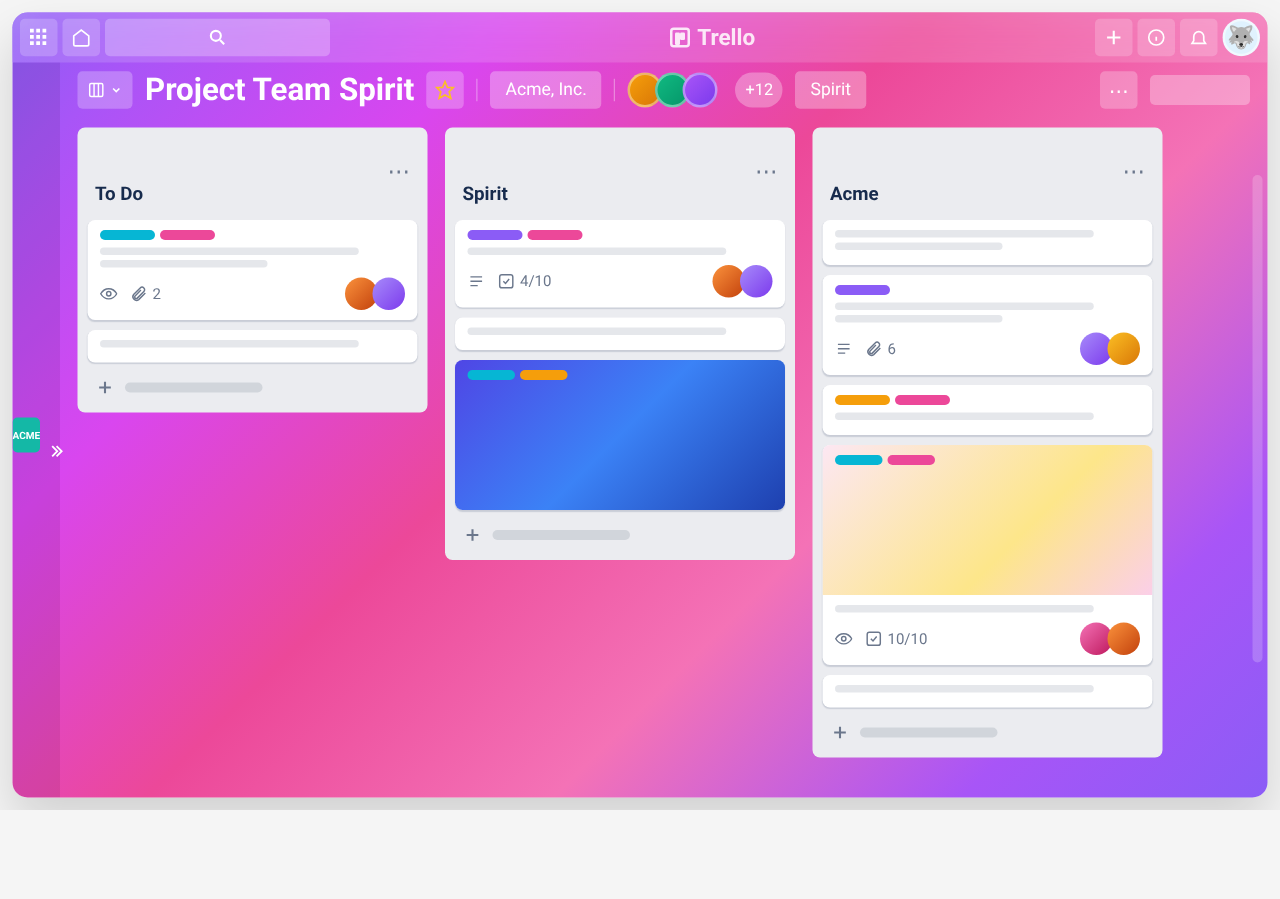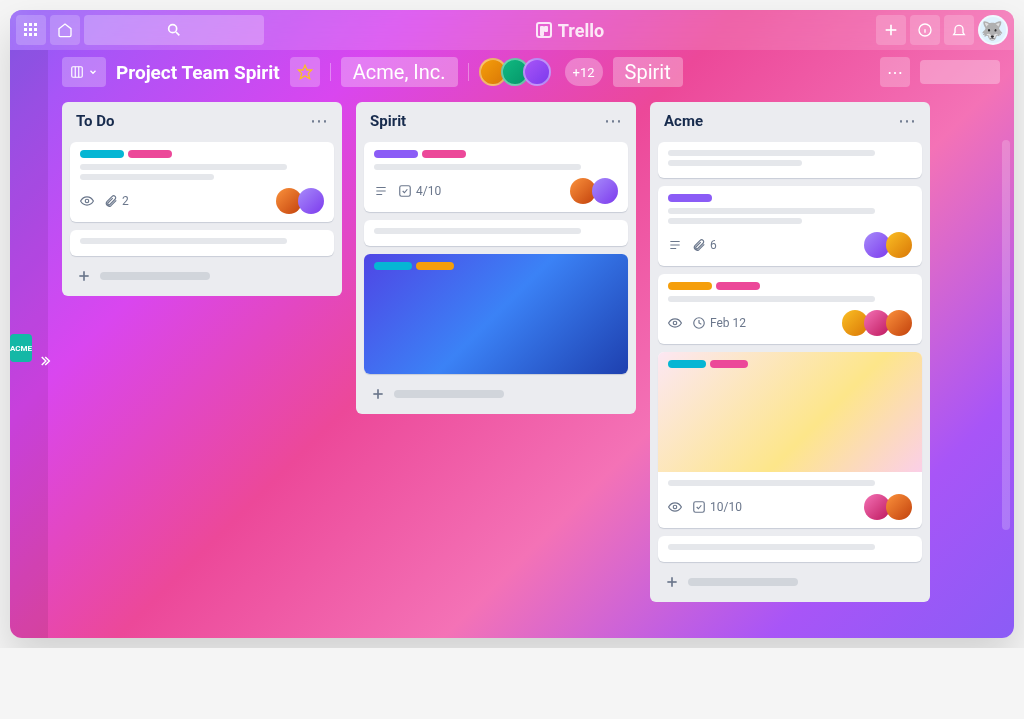--- a/index.html
+++ b/index.html
@@ -137,21 +137,21 @@
   border-radius: 4px;
   background: rgba(255,255,255,0.25);
   display: flex;
   align-items: center;
   justify-content: center;
   color: #fff;
   gap: 4px;
 }
 .board-title {
   color: #fff;
-  font-size: 19px;
+  font-size: 25px;
   font-weight: 700;
 }
 .star-btn {
   width: 30px;
   height: 30px;
   border-radius: 4px;
   background: rgba(255,255,255,0.25);
   display: flex;
   align-items: center;
   justify-content: center;
@@ -187,21 +187,21 @@
   display: flex;
   align-items: center;
   margin-left: 4px;
 }
 .invite-btn {
   height: 30px;
   padding: 0 12px;
   border-radius: 4px;
   background: rgba(255,255,255,0.3);
   color: #fff;
-  font-size: 20px;
+  font-size: 14px;
   display: flex;
   align-items: center;
 }
 .board-spacer { flex: 1; }
 .board-menu-btn {
   width: 30px; height: 30px;
   border-radius: 4px;
   background: rgba(255,255,255,0.25);
   display:flex;align-items:center;justify-content:center;
   color:#fff;
@@ -231,20 +231,21 @@
 .list-header {
   display: flex;
   align-items: center;
   justify-content: space-between;
   padding: 2px 6px 4px;
 }
 .list-title {
   font-weight: 700;
   font-size: 15px;
   color: #172b4d;
+  margin-top: 34px;
 }
 .list-menu {
   color: #6b778c;
   cursor: pointer;
   font-size: 18px;
   line-height: 1;
 }
 .card {
   background: #fff;
   border-radius: 6px;
@@ -577,42 +578,20 @@
                 </div>
               </div>
             </div>
             <div class="card">
               <div class="card-body">
                 <div class="labels-row">
                   <span class="label-pill" style="width:44px;background:#f59e0b;"></span>
                   <span class="label-pill" style="width:44px;background:#ec4899;"></span>
                 </div>
                 <div class="placeholder-line" style="width:85%;"></div>
-                <div class="card-footer">
-                  <div class="badges">
-                    <span class="badge">
-                      <svg width="14" height="14" viewBox="0 0 24 24" fill="none" stroke="currentColor" stroke-width="2">
-                        <path d="M1 12s4-7 11-7 11 7 11 7-4 7-11 7S1 12 1 12z"></path>
-                        <circle cx="12" cy="12" r="3"></circle>
-                      </svg>
-                    </span>
-                    <span class="badge">
-                      <svg width="14" height="14" viewBox="0 0 24 24" fill="none" stroke="currentColor" stroke-width="2">
-                        <circle cx="12" cy="12" r="9"></circle>
-                        <polyline points="12 7 12 12 16 14"></polyline>
-                      </svg>
-                      <span>Feb 12</span>
-                    </span>
-                  </div>
-                  <div class="card-members">
-                    <div class="card-avatar" style="background:linear-gradient(135deg,#fbbf24,#d97706);"></div>
-                    <div class="card-avatar" style="background:linear-gradient(135deg,#f472b6,#be185d);"></div>
-                    <div class="card-avatar" style="background:linear-gradient(135deg,#fb923c,#c2410c);"></div>
-                  </div>
-                </div>
               </div>
             </div>
             <div class="card">
               <div class="card-cover" style="background:linear-gradient(135deg,#fce7f3 0%,#fde68a 60%,#fbcfe8 100%);">
                 <div class="labels-row" style="padding:8px 10px 0;">
                   <span class="label-pill" style="width:38px;background:#06b6d4;"></span>
                   <span class="label-pill" style="width:38px;background:#ec4899;"></span>
                 </div>
               </div>
               <div class="card-body">

